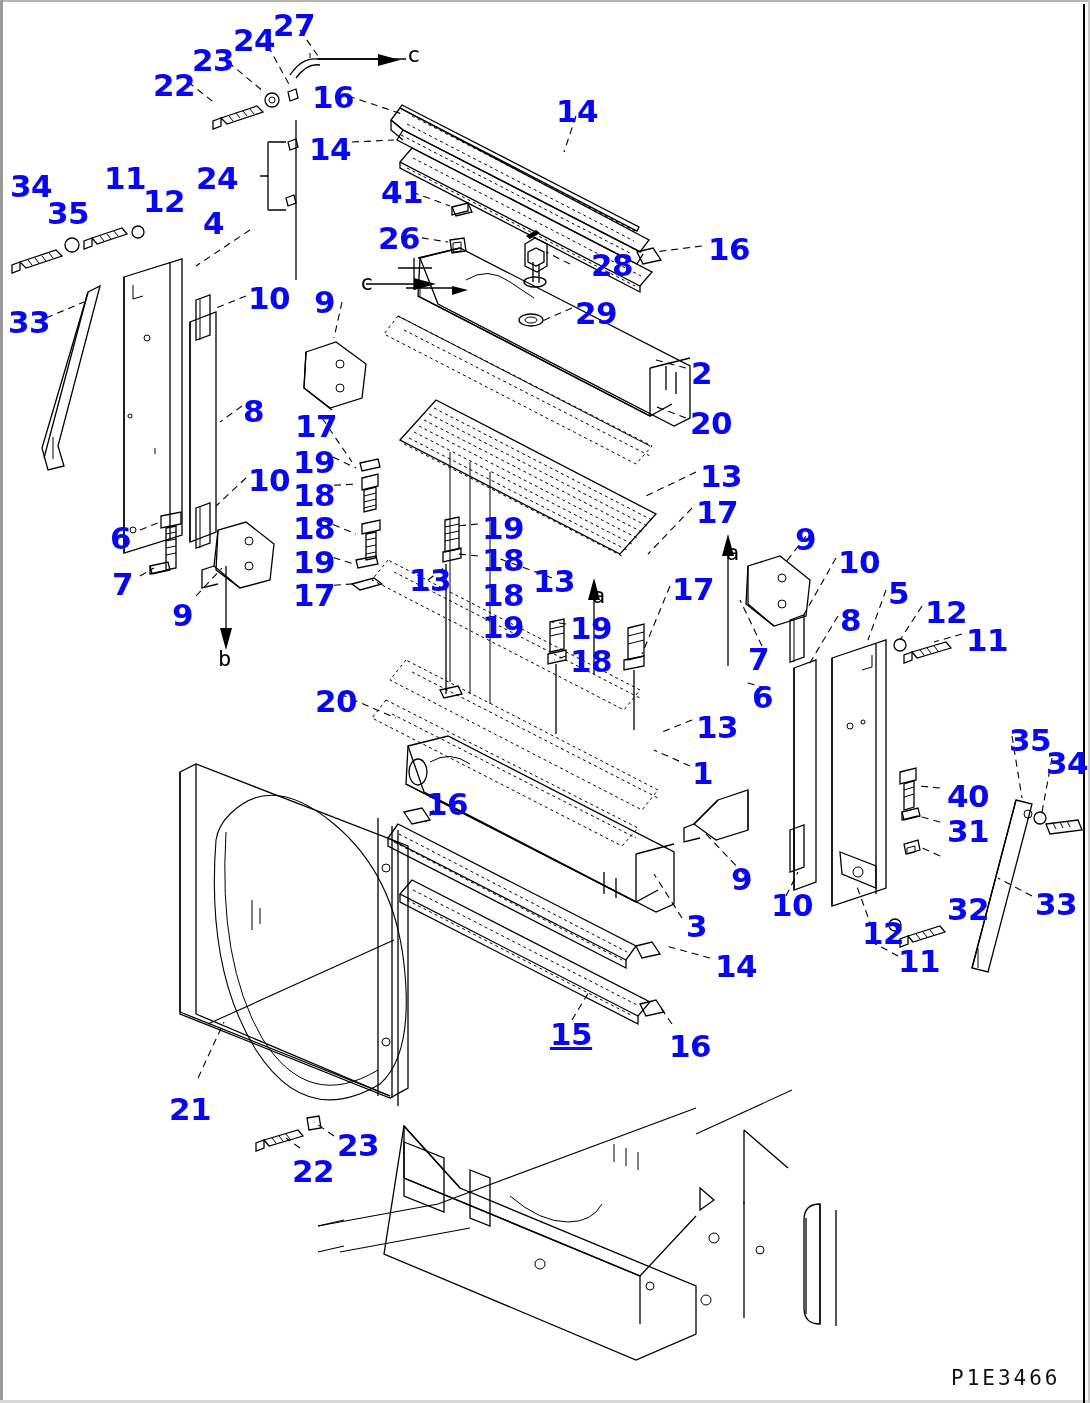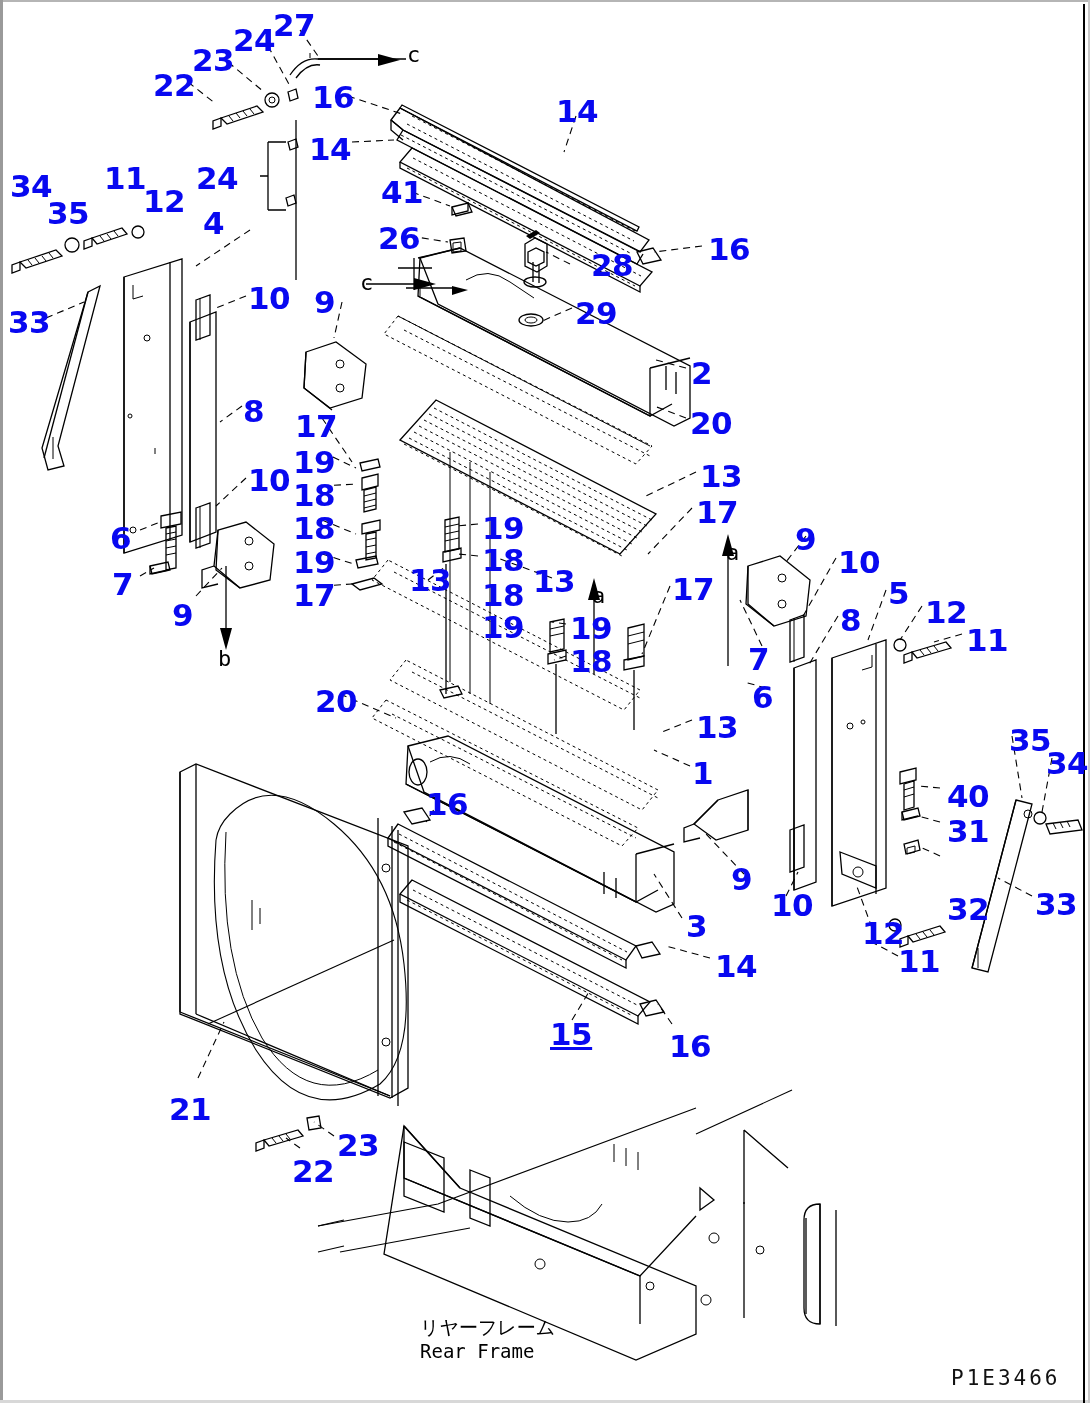--- a/index.html
+++ b/index.html
@@ -513,21 +513,20 @@
       <path class="fill-k" d="M722,556 l6,-22 6,22 z"></path>
     </g>
   </svg>
 
   <div class="mark" style="left:407px;top:44px;">c</div>
   <div class="mark" style="left:360px;top:272px;">c</div>
   <div class="mark" style="left:218px;top:648px;">b</div>
   <div class="mark" style="left:592px;top:585px;">a</div>
   <div class="mark" style="left:726px;top:542px;">a</div>
 
-  <div class="plate-label" style="left:420px;top:1316px;"><span>リヤーフレーム</span><br><span>Rear Frame</span></div>
 
   <div class="partno" style="left:951px;top:1366px;">P1E3466</div>
 
   <div id="callout-layer">
       <div class="cal" style="left: 10px; top: 171px;">34</div>
       <div class="cal" style="left: 47px; top: 198px;">35</div>
       <div class="cal" style="left: 104px; top: 163px;">11</div>
       <div class="cal" style="left: 143px; top: 186px;">12</div>
       <div class="cal" style="left: 196px; top: 163px;">24</div>
       <div class="cal" style="left: 203px; top: 208px;">4</div>

